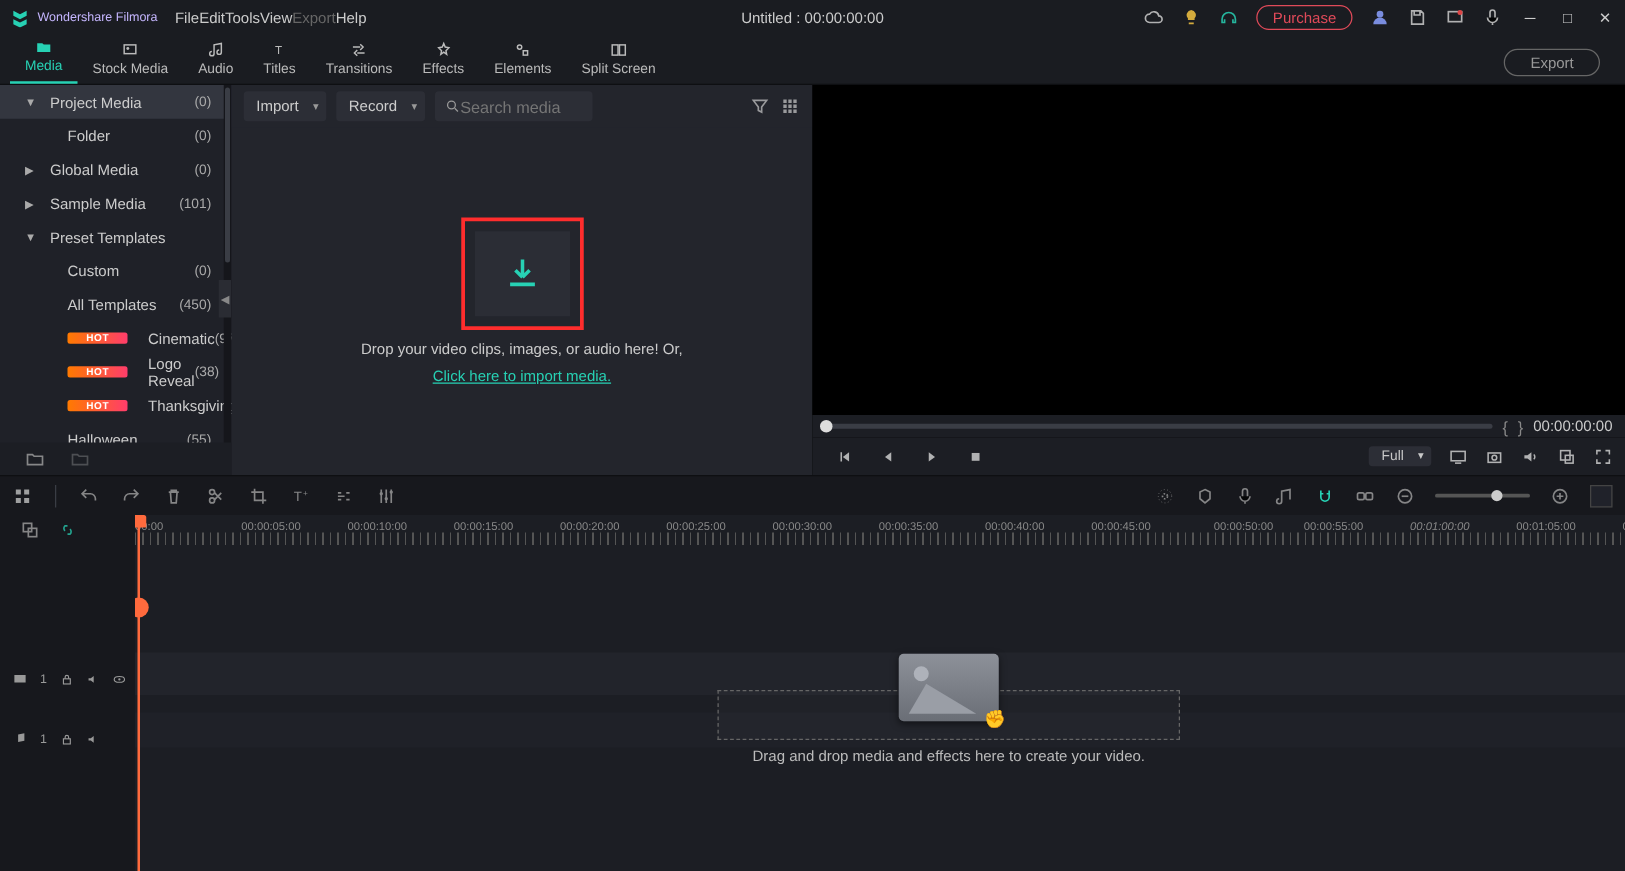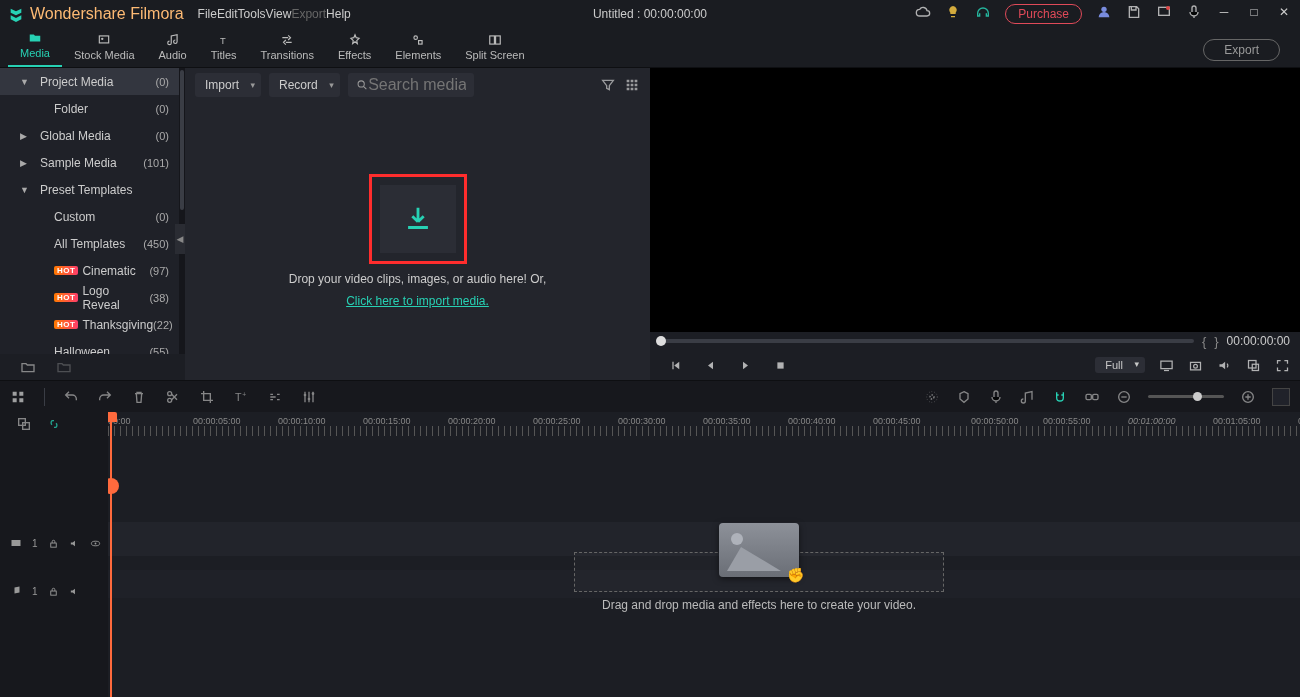--- a/index.html
+++ b/index.html
@@ -1,54 +1,54 @@
 <!DOCTYPE html>
 <html><head>
 <meta charset="utf-8">
 <style>
   *{box-sizing:border-box;margin:0;padding:0;font-family:"Segoe UI",Arial,sans-serif;user-select:none}
   html,body{width:1300px;height:697px;background:#1a1c21;color:#c8c8c8;overflow:hidden;font-size:12px}
   .titlebar{height:28px;background:#1a1c21;display:flex;align-items:center;padding:0 8px}
   .logo{width:16px;height:16px;margin-right:6px}
-  .app-name{font-size:16px;color:#fdba74;margin-right:14px}
+  .app-name{font-size:10px;color:#c4b5fd;margin-right:14px}
   .menu{display:flex;gap:0}
   .menu span{font-size:12px;color:#ccc;cursor:pointer}
   .menu span.disabled{color:#666}
   .title-center{position:absolute;left:50%;transform:translateX(-50%);font-size:12px;color:#ccc}
-  .title-right{margin-left:auto;display:flex;align-items:flex-start;gap:14px}
+  .title-right{margin-left:auto;display:flex;align-items:center;gap:14px}
   .title-right svg,.title-right .ic{width:16px;height:16px;opacity:.85}
   .purchase{border:1px solid #e04a59;color:#e04a59;padding:2px 12px;border-radius:11px;font-size:12px;cursor:pointer}
   .win-btn{width:16px;height:16px;display:flex;align-items:center;justify-content:center;color:#ccc}
 
   .tabbar{height:40px;background:#1a1c21;display:flex;align-items:flex-end;padding:0 8px;border-bottom:1px solid #0e0f12}
   .tab{display:flex;flex-direction:column;align-items:center;padding:4px 12px 6px;font-size:11px;color:#bbb;cursor:pointer;gap:2px}
   .tab.active{color:#27d1b4;border-bottom:2px solid #27d1b4}
   .tab svg{width:16px;height:14px}
   .export-pill{margin-left:auto;margin-right:12px;margin-bottom:6px;border:1px solid #666;color:#999;border-radius:14px;padding:3px 20px;font-size:12px;cursor:pointer}
 
   .main{display:flex;height:312px}
   .sidebar{width:185px;background:#1f2128;overflow:hidden;position:relative}
   .sidebar-scroll{position:absolute;right:0;top:0;width:6px;height:100%;background:#15161b}
   .sidebar-scroll::after{content:"";position:absolute;left:1px;top:2px;width:4px;height:140px;background:#3a3d45;border-radius:2px}
   .side-item{height:27px;display:flex;align-items:center;padding:0 10px 0 16px;font-size:12px;color:#ccc;cursor:pointer;position:relative}
   .side-item.active{background:#33363f}
   .side-item .caret{position:absolute;left:20px;font-size:9px;color:#aaa}
   .side-item.lvl1{padding-left:40px}
   .side-item.lvl2{padding-left:54px}
   .side-item .count{margin-left:auto;color:#aaa;font-size:11px;margin-right:6px}
-  .hot-badge{background:linear-gradient(90deg,#ff7a00,#ff3d6b);color:#fff;font-size:8px;font-weight:bold;padding:0 3px;border-radius:2px;margin-right:4px;letter-spacing:.5px}
+  .hot-badge{background:linear-gradient(90deg,#ff7a00,#ff3d6b);color:#fff;font-size:8px;font-weight:bold;padding:0 15px;border-radius:2px;margin-right:16px;letter-spacing:.5px}
   .side-bottom{position:absolute;bottom:0;left:0;height:26px;width:100%;background:#1c1e24;display:flex;align-items:center;gap:20px;padding-left:20px}
   .side-collapse{position:absolute;right:0;top:50%;width:10px;height:30px;background:#2a2c33;display:flex;align-items:center;justify-content:center;color:#888;font-size:9px}
 
   .media-panel{flex:1;background:#23252c;display:flex;flex-direction:column;min-width:0}
   .media-toolbar{height:34px;display:flex;align-items:center;gap:8px;padding:0 10px;background:#23252c}
   .dd{background:#2c2e36;color:#ccc;height:24px;padding:0 22px 0 10px;border-radius:3px;font-size:12px;display:flex;align-items:center;position:relative;cursor:pointer}
   .dd::after{content:"▾";position:absolute;right:6px;font-size:9px;color:#999}
   .search-wrap{background:#2c2e36;height:24px;border-radius:3px;display:flex;align-items:center;padding:0 8px;flex:1;max-width:230px}
-  .search-wrap input{background:transparent;border:none;outline:none;color:#eab308;font-size:16px;width:100%}
+  .search-wrap input{background:transparent;border:none;outline:none;color:#eab308;font-size:13px;width:100%}
   .mt-spacer{flex:1}
   .mt-icon{width:16px;height:16px;opacity:.7;cursor:pointer}
   .drop-zone{flex:1;display:flex;flex-direction:column;align-items:center;justify-content:center;gap:8px}
   .drop-frame{border:3px solid #ff2d2d;padding:8px}
   .drop-inner{width:76px;height:68px;background:#2b2d35;display:flex;align-items:center;justify-content:center}
   .drop-text{font-size:12px;color:#ccc}
   .drop-link{color:#27d1b4;text-decoration:underline;cursor:pointer;font-size:12px}
 
   .preview{width:650px;background:#000;display:flex;flex-direction:column}
   .preview-canvas{flex:1;background:#000}

